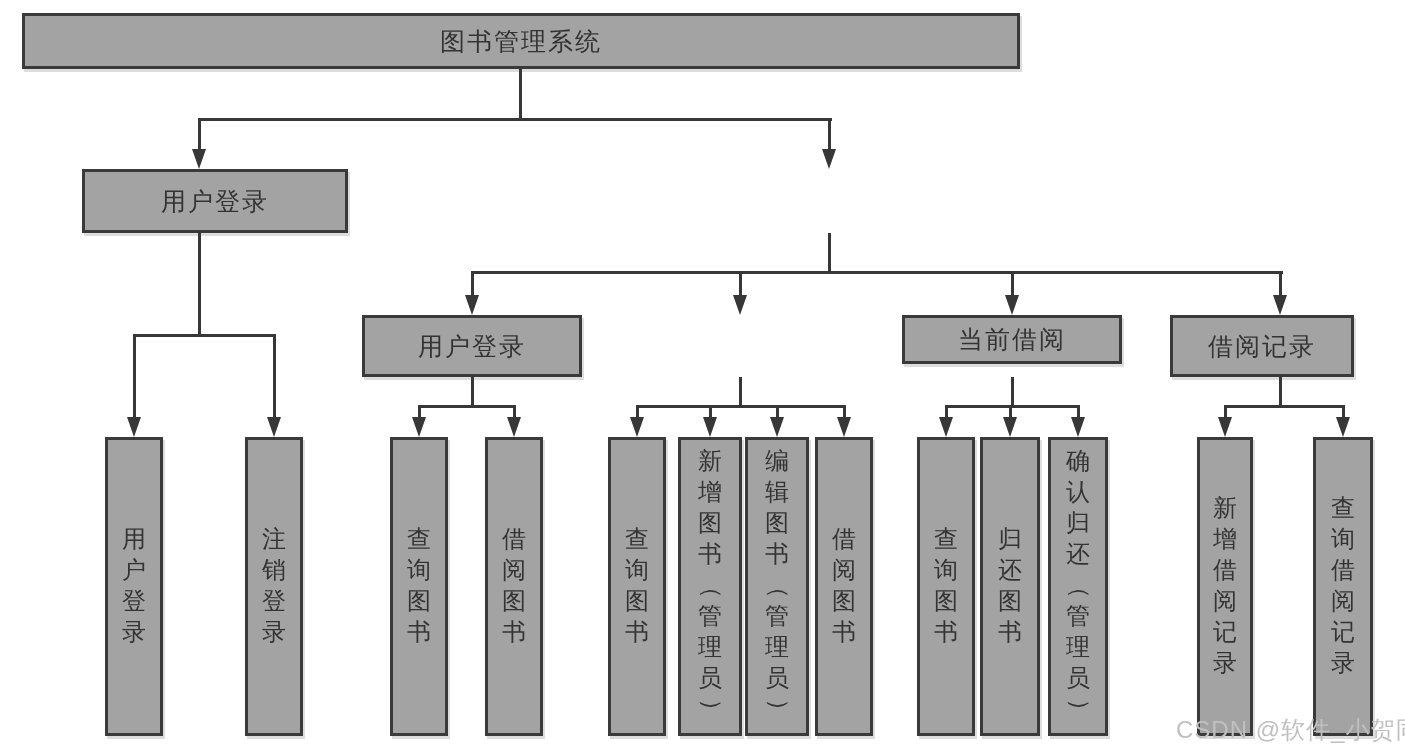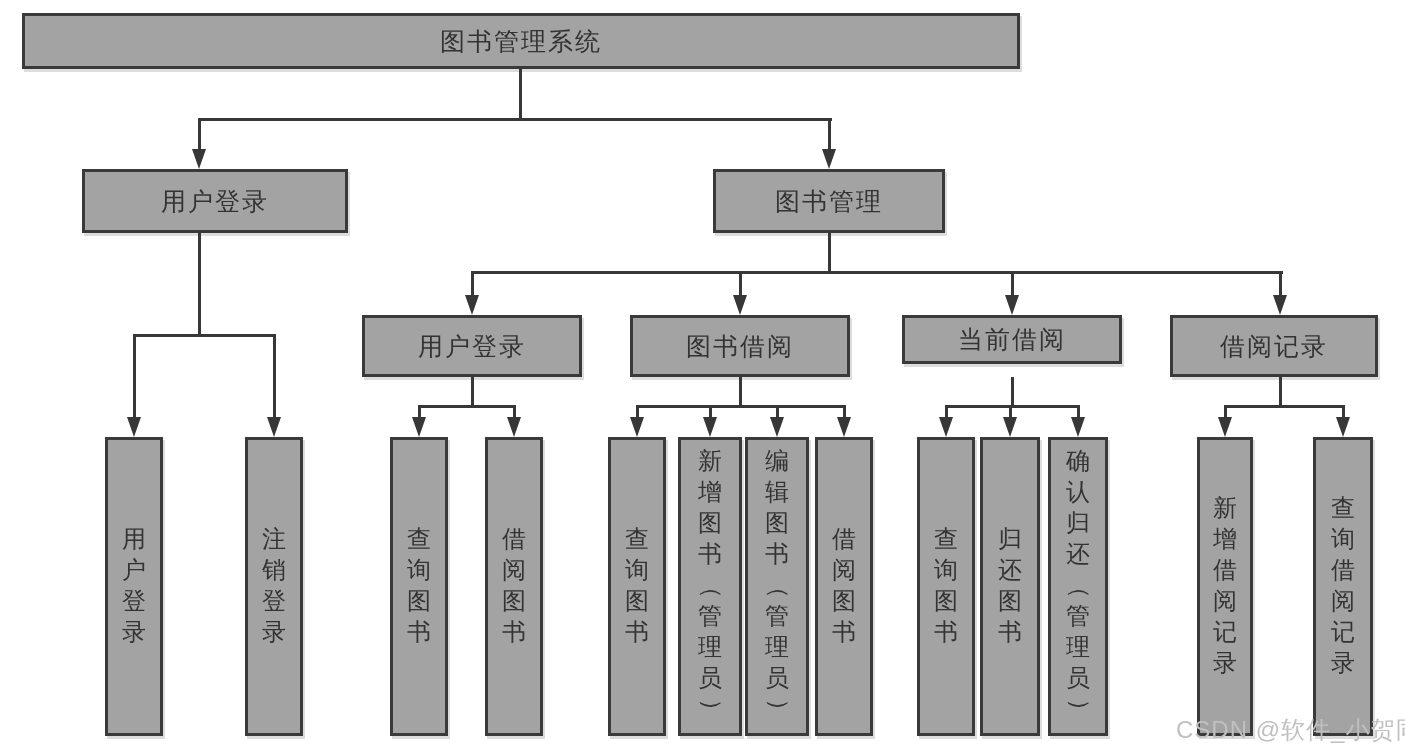--- a/index.html
+++ b/index.html
@@ -32,44 +32,42 @@
   <div class="box hbox" style="left:22px;top:13px;width:998px;height:56px">图书管理系统</div>
 
   <div class="line" style="left:519px;top:69px;width:3px;height:49px"></div>
   <div class="line" style="left:198px;top:118px;width:634px;height:3px"></div>
   <div class="line" style="left:198px;top:118px;width:3px;height:35px"></div>
   <div class="arrow" style="left:192px;top:149px"></div>
   <div class="line" style="left:828px;top:118px;width:3px;height:35px"></div>
   <div class="arrow" style="left:822px;top:149px"></div>
 
   <div class="box hbox" style="left:82px;top:169px;width:266px;height:64px">用户登录</div>
-  <div class="box hbox" style="left:713px;top:169px;width:232px;height:64px">图书管理</div>
 
   <div class="line" style="left:198px;top:233px;width:3px;height:104px"></div>
   <div class="line" style="left:133px;top:334px;width:143px;height:3px"></div>
   <div class="line" style="left:133px;top:334px;width:3px;height:85px"></div>
   <div class="arrow" style="left:127px;top:417px"></div>
   <div class="line" style="left:273px;top:334px;width:3px;height:85px"></div>
   <div class="arrow" style="left:267px;top:417px"></div>
 
   <div class="line" style="left:828px;top:233px;width:3px;height:41px"></div>
   <div class="line" style="left:471px;top:271px;width:812px;height:3px"></div>
   <div class="line" style="left:471px;top:271px;width:3px;height:28px"></div>
   <div class="arrow" style="left:465px;top:295px"></div>
   <div class="line" style="left:739px;top:271px;width:3px;height:28px"></div>
   <div class="arrow" style="left:733px;top:295px"></div>
   <div class="line" style="left:1011px;top:271px;width:3px;height:28px"></div>
   <div class="arrow" style="left:1005px;top:295px"></div>
   <div class="line" style="left:1279px;top:271px;width:3px;height:28px"></div>
   <div class="arrow" style="left:1273px;top:295px"></div>
 
   <div class="box hbox" style="left:362px;top:315px;width:220px;height:62px">用户登录</div>
-  <div class="box hbox" style="left:630px;top:315px;width:220px;height:62px">图书借阅</div>
   <div class="box hbox" style="left:902px;top:315px;width:220px;height:49px">当前借阅</div>
-  <div class="box hbox" style="left:1170px;top:315px;width:208px;height:62px">借阅记录</div>
+  <div class="box hbox" style="left:1170px;top:315px;width:184px;height:62px">借阅记录</div>
 
   <div class="line" style="left:471px;top:377px;width:3px;height:31px"></div>
   <div class="line" style="left:418px;top:405px;width:98px;height:3px"></div>
   <div class="line" style="left:418px;top:405px;width:3px;height:16px"></div>
   <div class="arrow" style="left:412px;top:417px"></div>
   <div class="line" style="left:513px;top:405px;width:3px;height:16px"></div>
   <div class="arrow" style="left:507px;top:417px"></div>
 
   <div class="line" style="left:739px;top:377px;width:3px;height:31px"></div>
   <div class="line" style="left:636px;top:405px;width:209px;height:3px"></div>

